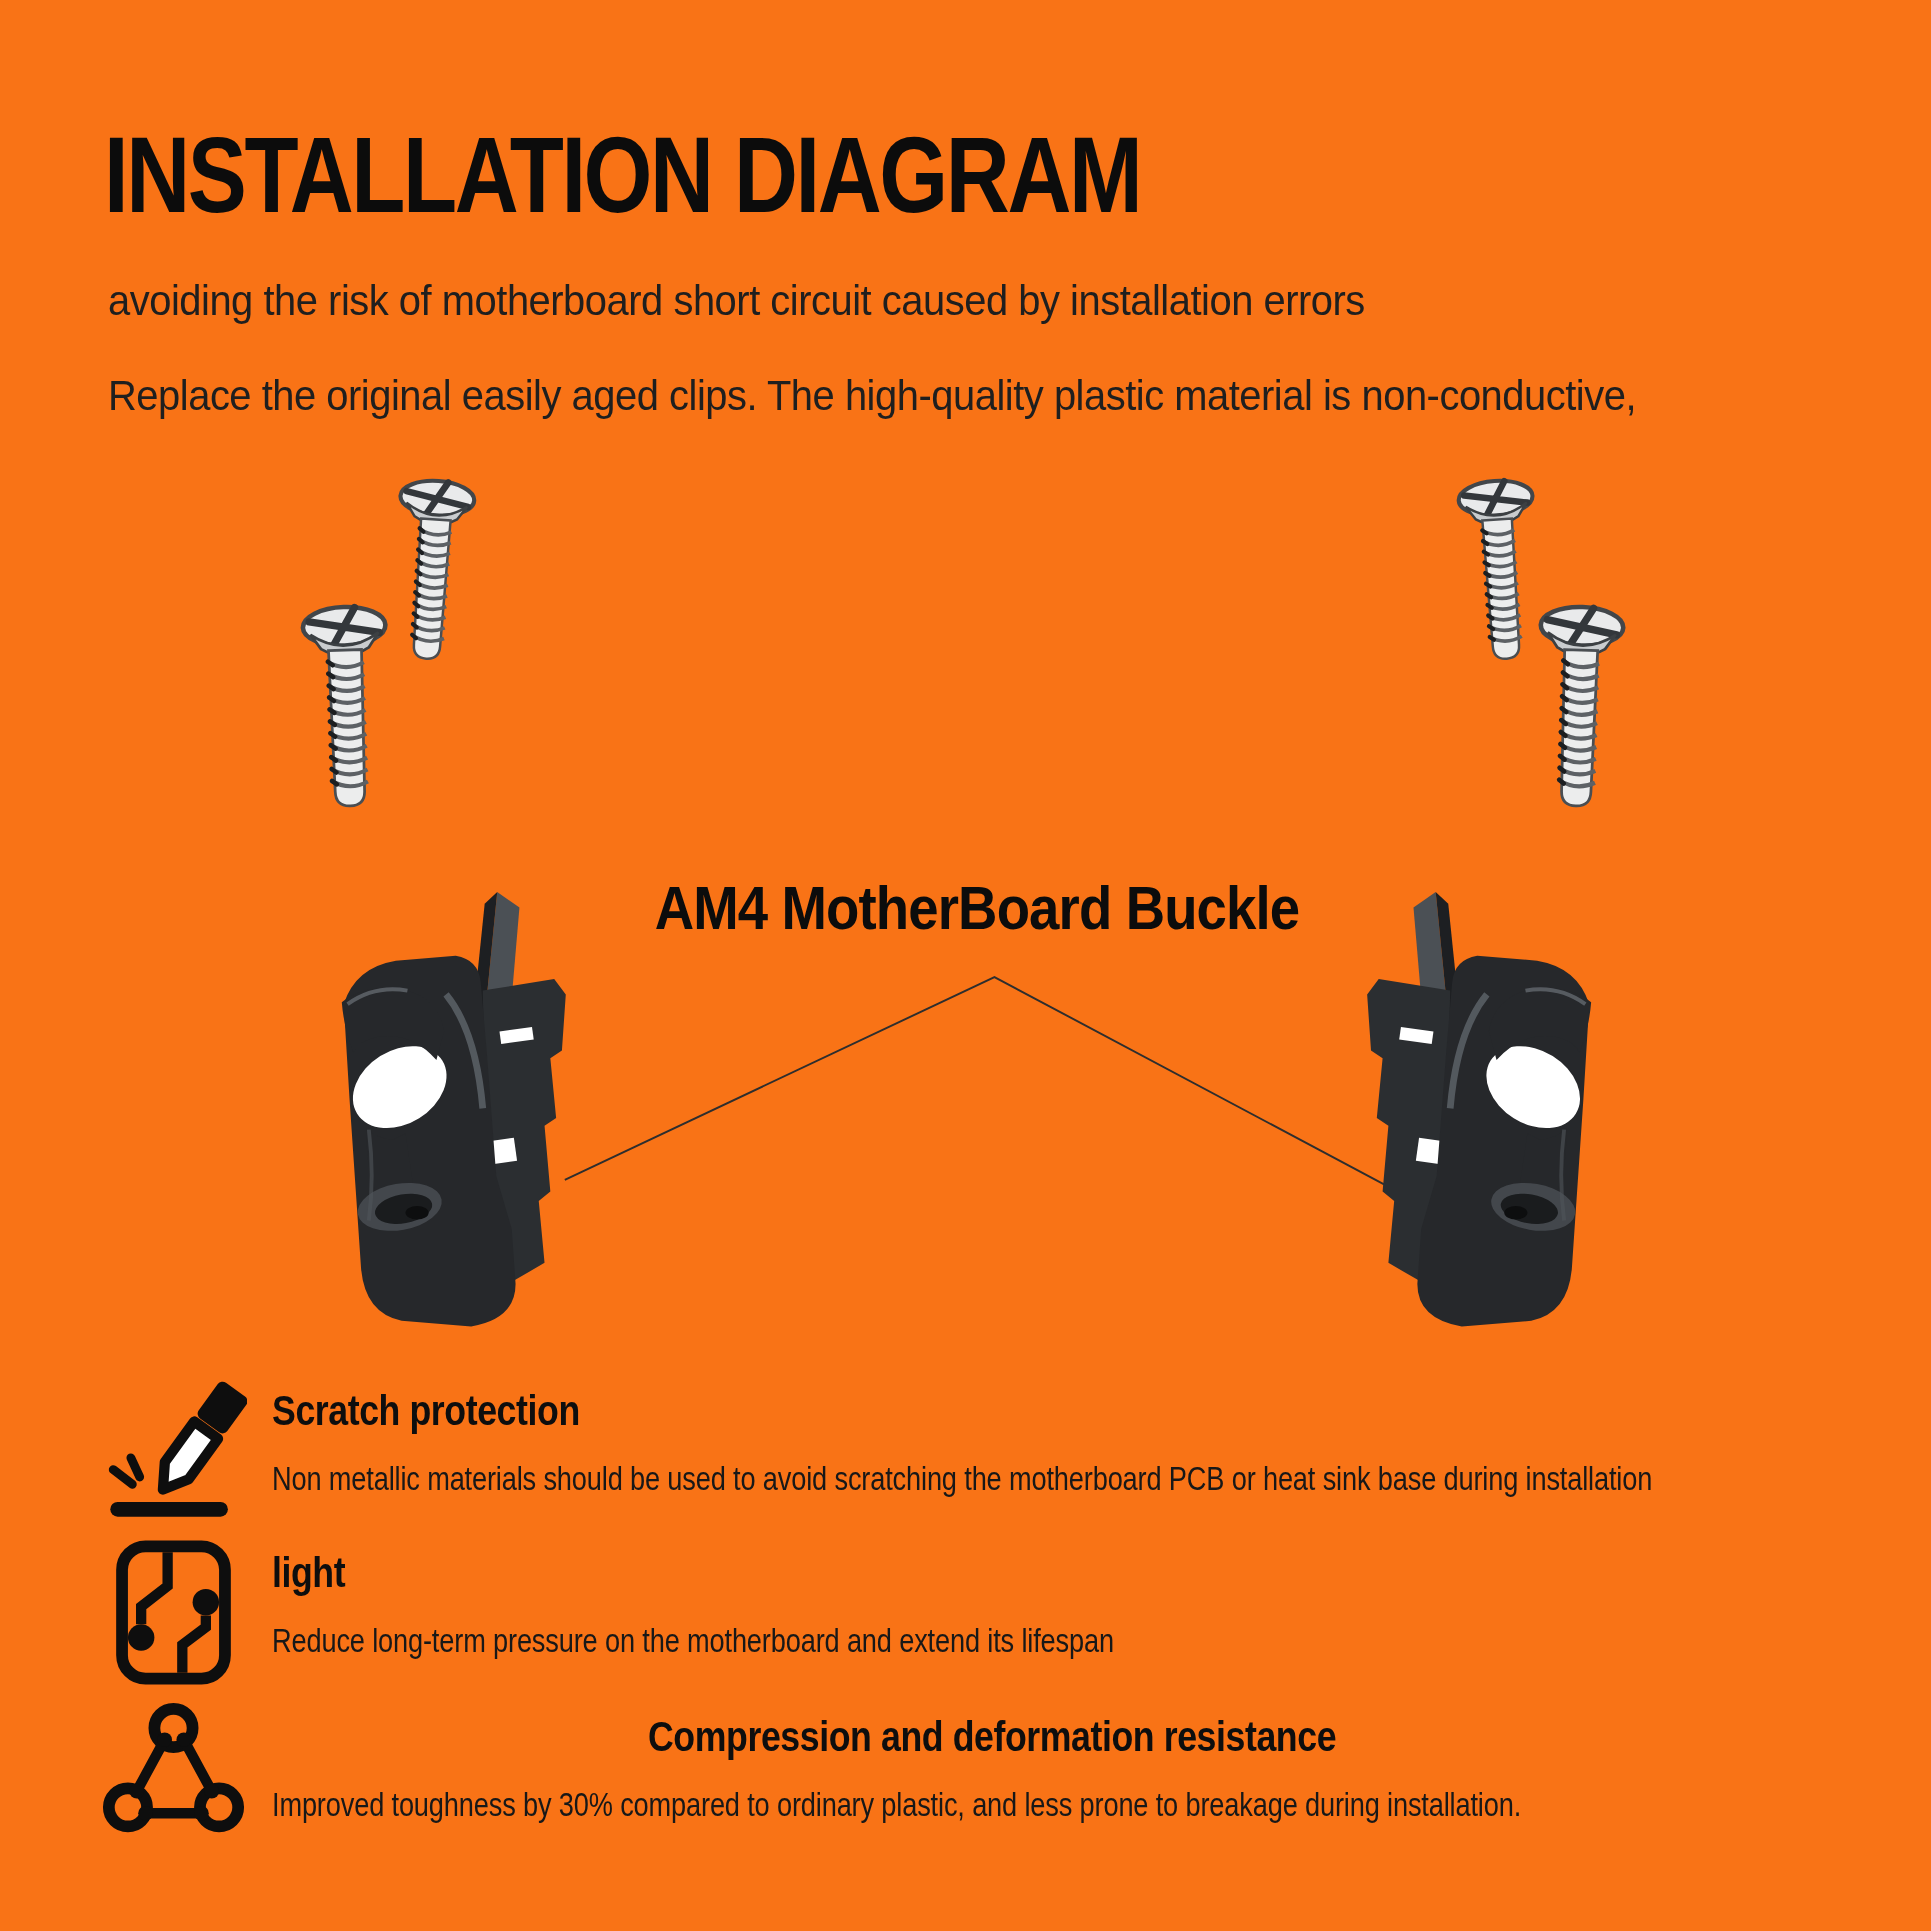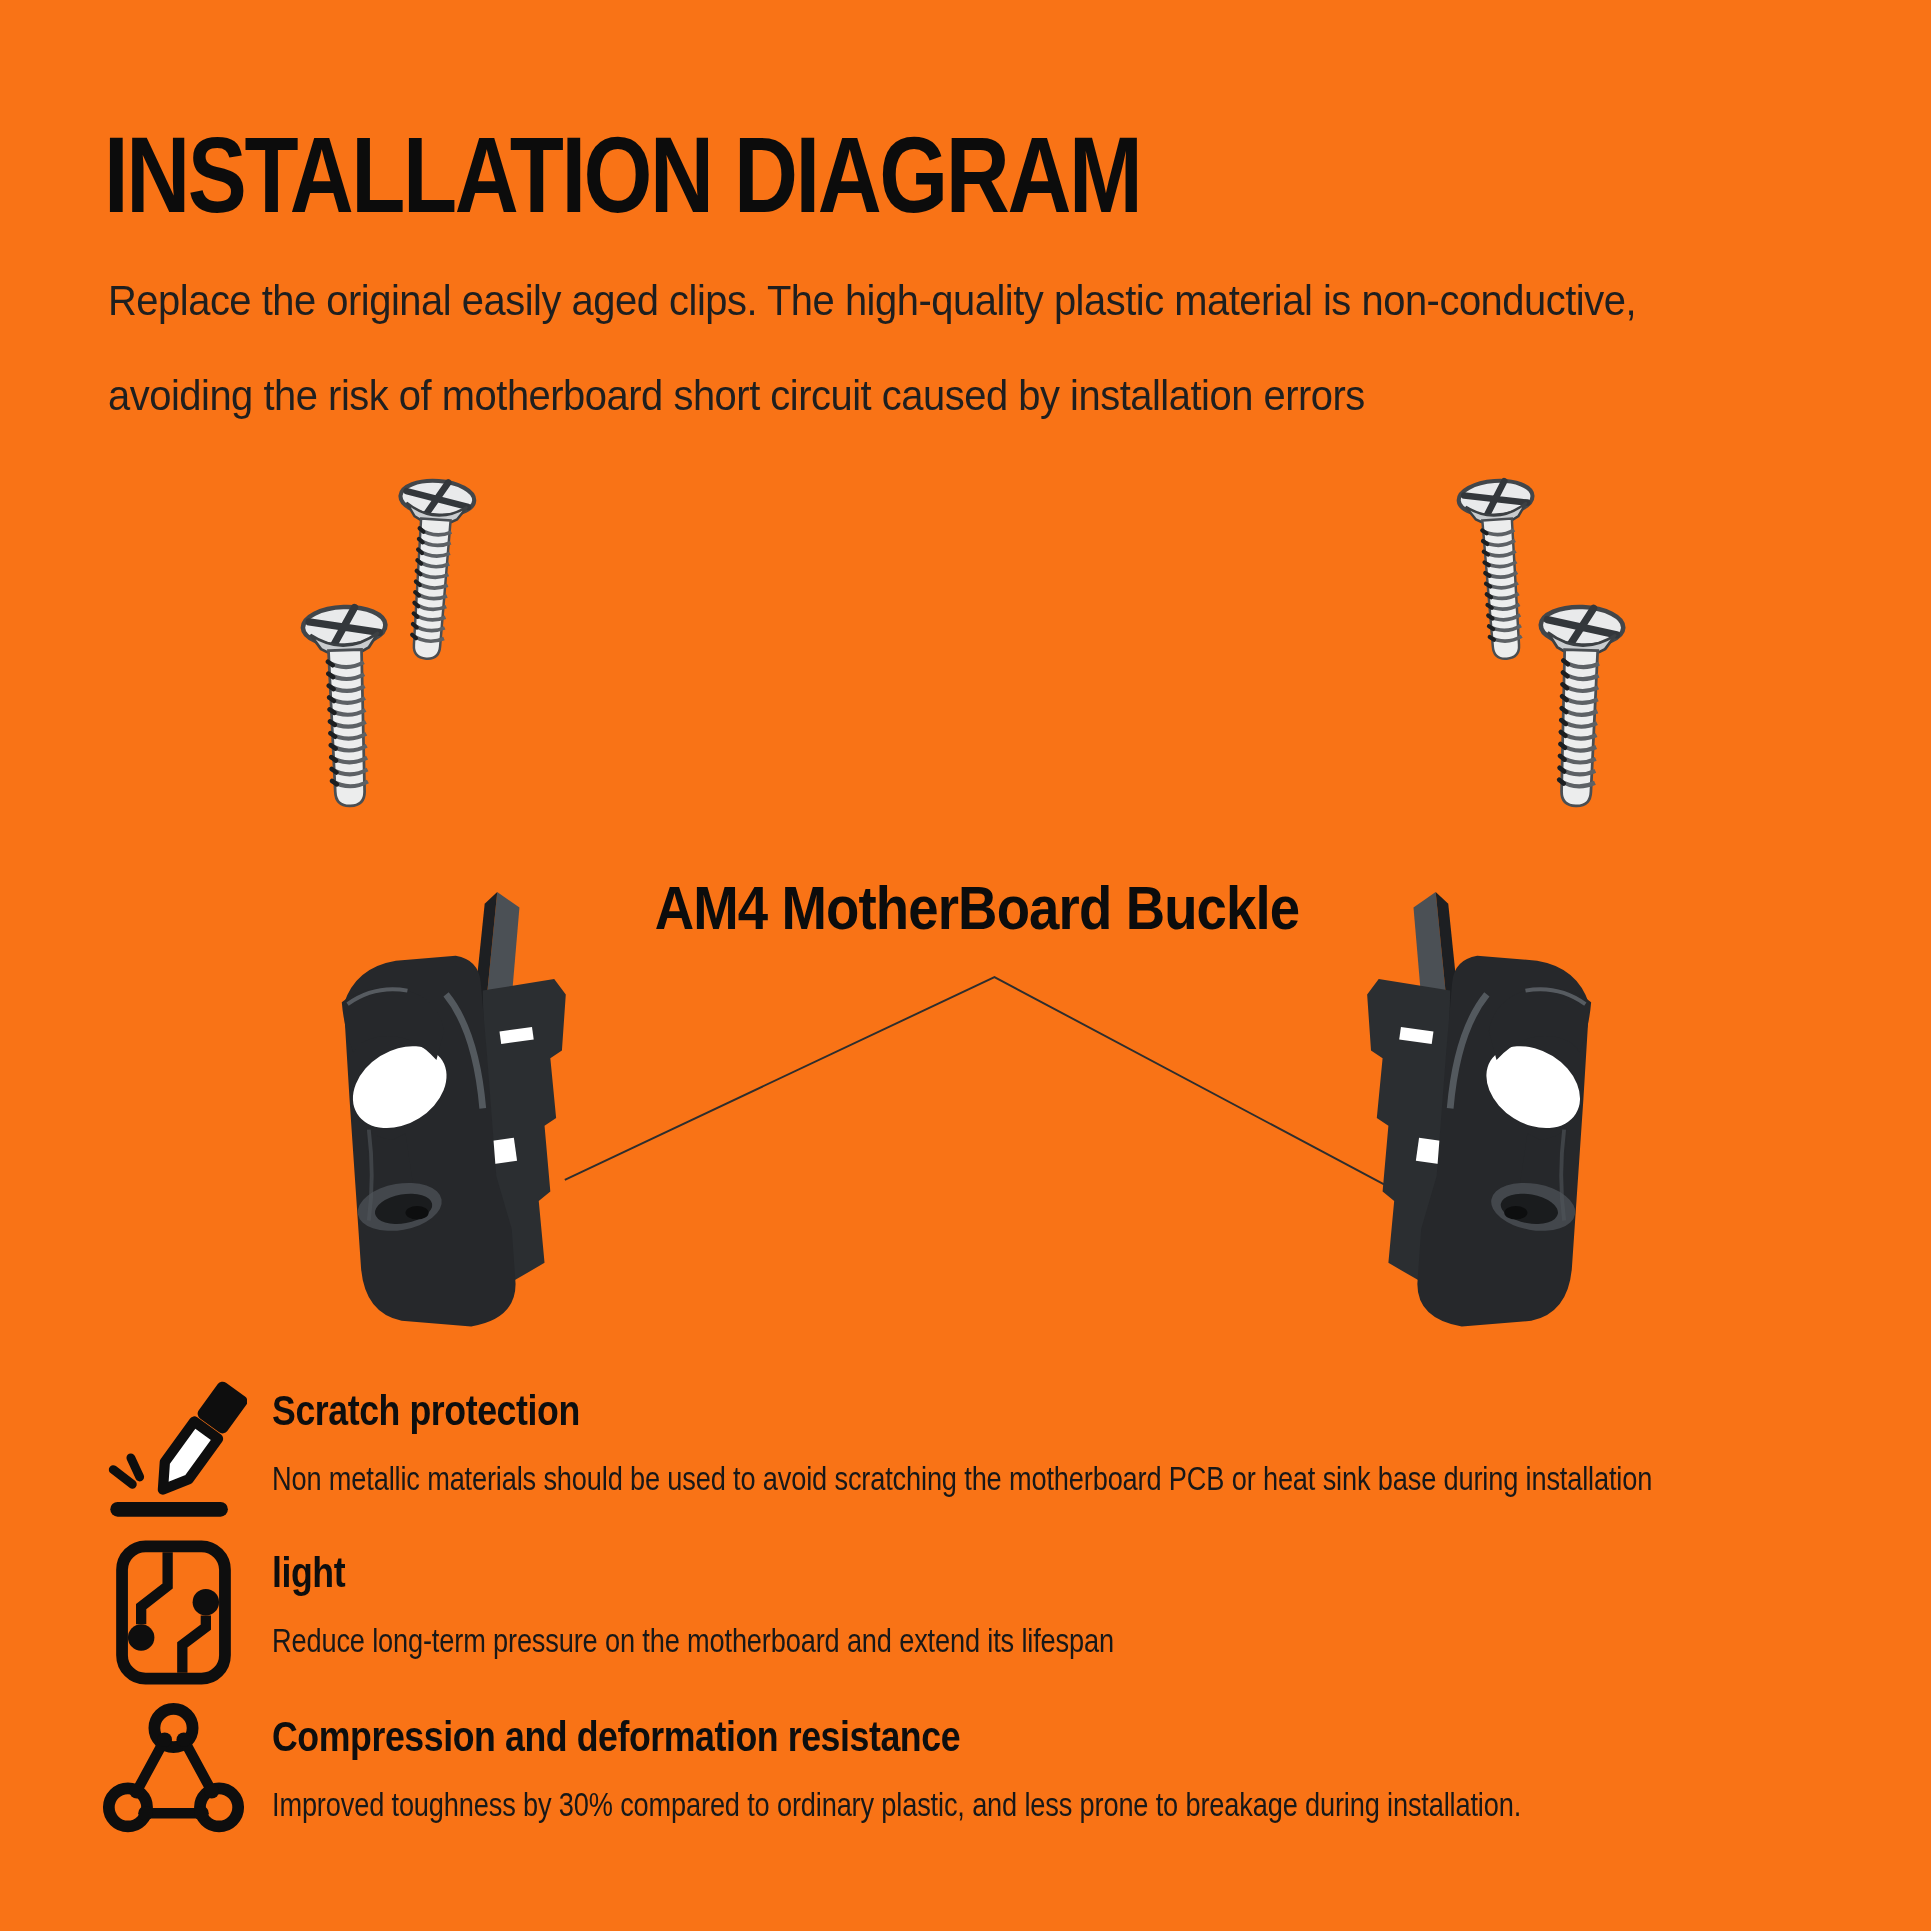--- a/index.html
+++ b/index.html
@@ -18,21 +18,21 @@
     left:104px;top:116px;
     font-size:108px;font-weight:700;letter-spacing:-2.9px;color:#0c0c0c;line-height:1.1;
   }
   .intro{left:108px;top:253px;font-size:42px;line-height:95px;color:#1f1f1f;letter-spacing:-0.5px;}
   .part-label{
     left:977px;top:872px;transform:translateX(-50%);
     font-size:62px;font-weight:700;letter-spacing:-1px;color:#0c0c0c;white-space:nowrap;
   }
   .scene{left:0;top:0;width:1931px;height:1931px;}
   .feature{left:100px;display:flex;align-items:flex-start;}
-  .f1{top:1375px;} .f2{top:1537px;} .f3{top:1701px;}
+  .f1{top:1375px;} .f2{top:1537px;} .f3{top:1701px;text-align:center;}
   .f-icon{width:147px;height:151px;flex:0 0 147px;}
   .f-text{margin-left:25px;padding-top:1.9px;}
   .f-title{font-size:42px;font-weight:700;color:#0e0e0e;letter-spacing:-0.5px;line-height:1.15;margin-top:9.7px;}
   .f-desc{font-size:34px;color:#181818;letter-spacing:-0.2px;line-height:1.2;margin-top:23px;}
 </style>
 </head>
 <body>
 
 <div class="canvas">
 
@@ -84,22 +84,22 @@
         <use href="#buckle"></use>
       </g>
     <g transform="translate(1672,918) scale(-1,1)">
         <use href="#buckle"></use>
       </g>
   </svg>
 
   <h1 class="abs title" style="margin:0"><span class="sq s82">INSTALLATION DIAGRAM</span></h1>
 
   <div class="abs intro">
+    <div><span class="sq s95">avoiding the risk of motherboard short circuit caused by installation errors</span></div>
     <div><span class="sq s95">Replace the original easily aged clips. The high-quality plastic material is non-conductive,</span></div>
-    <div><span class="sq s95">avoiding the risk of motherboard short circuit caused by installation errors</span></div>
   </div>
 
   <div class="abs part-label"><span class="sq s88c">AM4 MotherBoard Buckle</span></div>
 
   <div class="abs feature f1">
     <svg class="f-icon" viewBox="0 0 100 100" aria-hidden="true">
       <g transform="rotate(36 42 76)">
         <rect x="31" y="-8" width="24" height="30" rx="4" fill="#0e0e0e"></rect>
         <path d="M33 26 L53 26 L53 60 L43 76 L33 60 Z" fill="#ffffff" stroke="#0e0e0e" stroke-width="7" stroke-linejoin="round"></path>
       </g>

